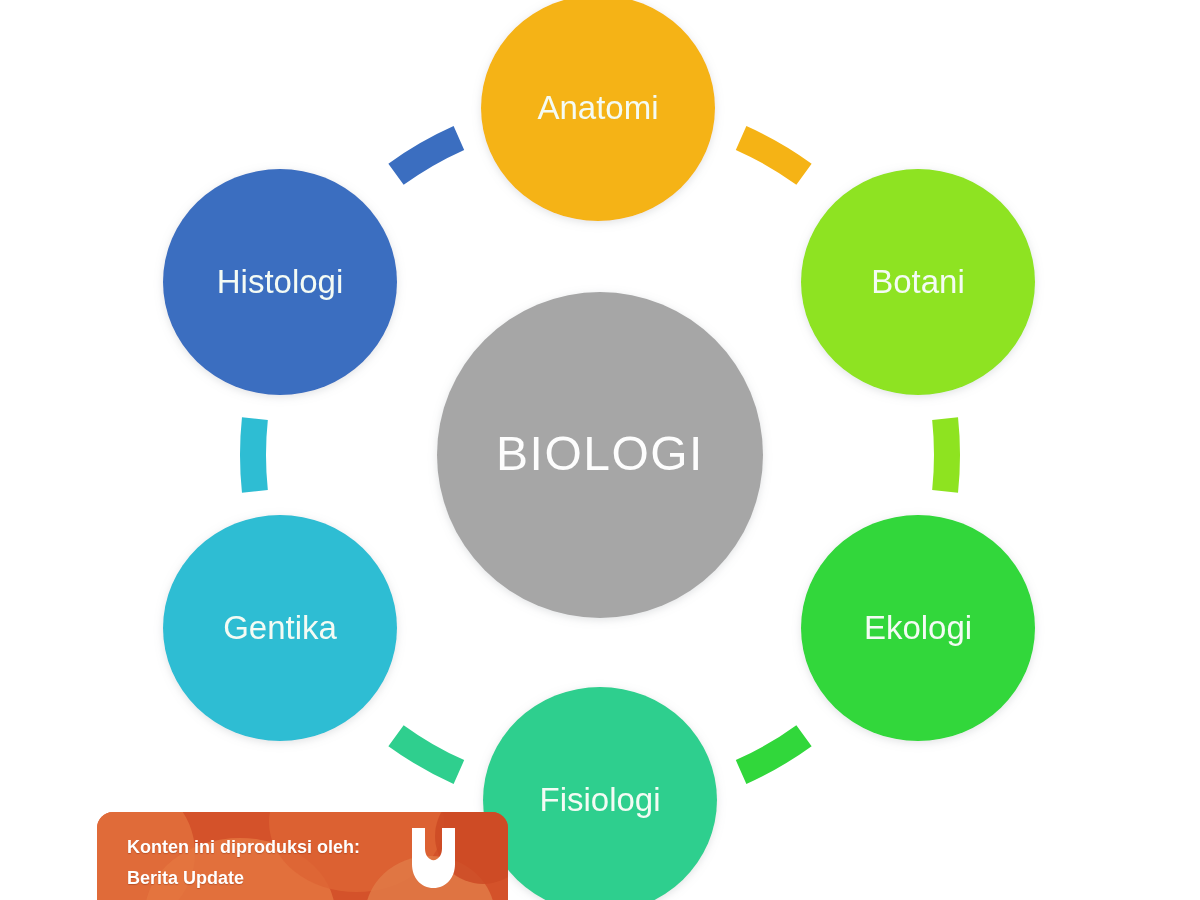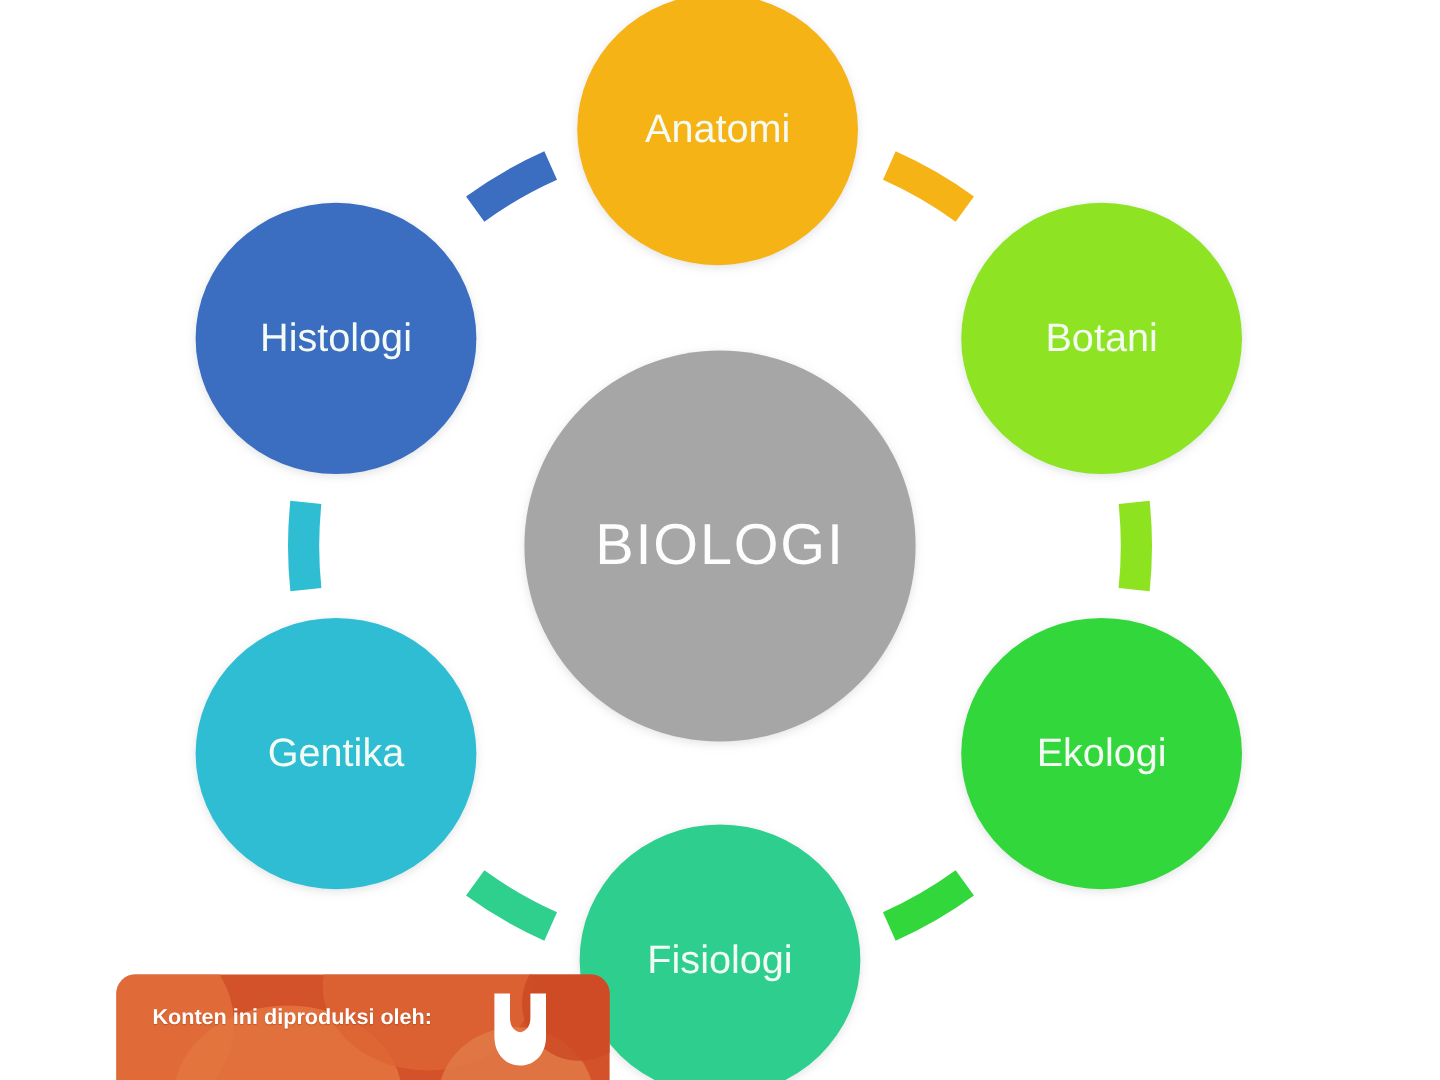--- a/index.html
+++ b/index.html
@@ -145,20 +145,21 @@
   <div id="watermark">
     <div class="blobs">
       <div class="blob b1"></div>
       <div class="blob b2"></div>
       <div class="blob b3"></div>
       <div class="blob b4"></div>
       <div class="blob b5"></div>
     </div>
     <div class="wm-text">
       <div>Konten ini diproduksi oleh:</div>
+      <div>Berita Update</div>
     </div>
     <svg class="wm-logo" viewBox="0 0 58 64">
       <path d="M4 2 h13 v20 c0,6 2,9 5,11 c2.4,1.6 4.5,1.6 7,0 c3,-2 5,-5 5,-11 V2 h13 v36 c0,14 -9,24 -21.5,24 S4 52 4 38 Z" fill="#ffffff"></path>
       <path d="M18 22 c0,4 1.5,6.5 4,8.2 l7,4.8 l7,-4.8 c2.5,-1.7 4,-4.2 4,-8.2 z" fill="none"></path>
     </svg>
   </div>
 
 </div>
 
 </body></html>

